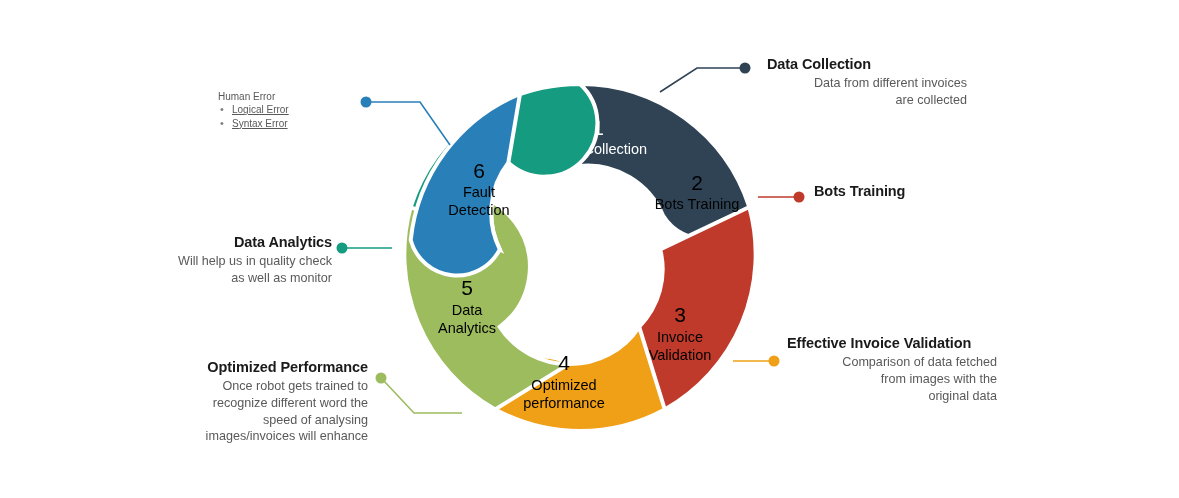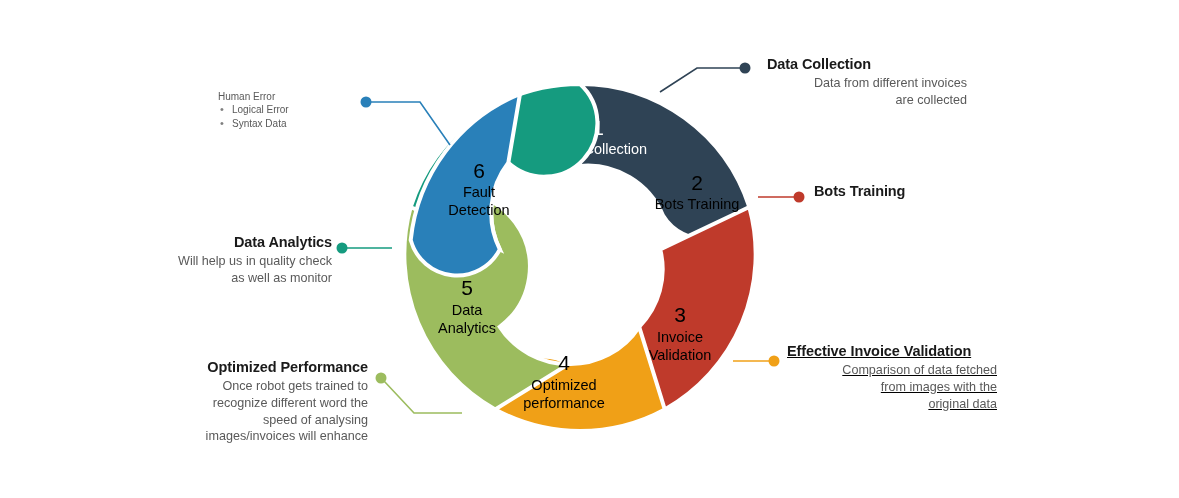--- a/index.html
+++ b/index.html
@@ -64,20 +64,21 @@
     margin: 0;
     padding: 0;
     font-size: 10px;
     color: #595959;
     line-height: 1.33;
   }
   .bullet-list li.plain { padding-left: 0; }
   .bullet-list li.dotted {
     padding-left: 14px;
     position: relative;
+    text-decoration: underline;
   }
   .bullet-list li.dotted:before {
     content: "\2022";
     position: absolute;
     left: 2px;
     top: -1px;
     color: #7f7f7f;
     font-size: 11px;
   }
 </style>
@@ -187,21 +188,21 @@
   <div class="callout right" style="left:767px; top:55px; width:200px;">
     <p class="ctitle">Data Collection</p>
     <p class="cbody">Data from different invoices
 are collected</p>
   </div>
 
   <div class="callout right" style="left:814px; top:182px; width:200px;">
     <p class="ctitle">Bots Training</p>
   </div>
 
-  <div class="callout right" style="left:787px; top:342px; width:210px;text-decoration:underline;">
+  <div class="callout right" style="left:787px; top:334px; width:210px;">
     <p class="ctitle">Effective Invoice Validation</p>
     <p class="cbody">Comparison of data fetched
 from images with the
 original data</p>
   </div>
 
   <div class="callout left" style="left:132px; top:233px; width:200px;">
     <p class="ctitle">Data Analytics</p>
     <p class="cbody">Will help us in quality check
 as well as monitor</p>
@@ -212,17 +213,17 @@
     <p class="cbody">Once robot gets trained to
 recognize different word the
 speed of analysing
 images/invoices will enhance</p>
   </div>
 
   <div class="callout left" style="left:150px; top:90px; width:195px;">
     <ul class="bullet-list" style="text-align:left; margin-left:68px;">
       <li class="plain">Human Error</li>
       <li class="dotted">Logical Error</li>
-      <li class="dotted">Syntax Data</li>
+      <li class="dotted">Syntax Error</li>
     </ul>
   </div>
 
 </div>
 
 </body></html>

